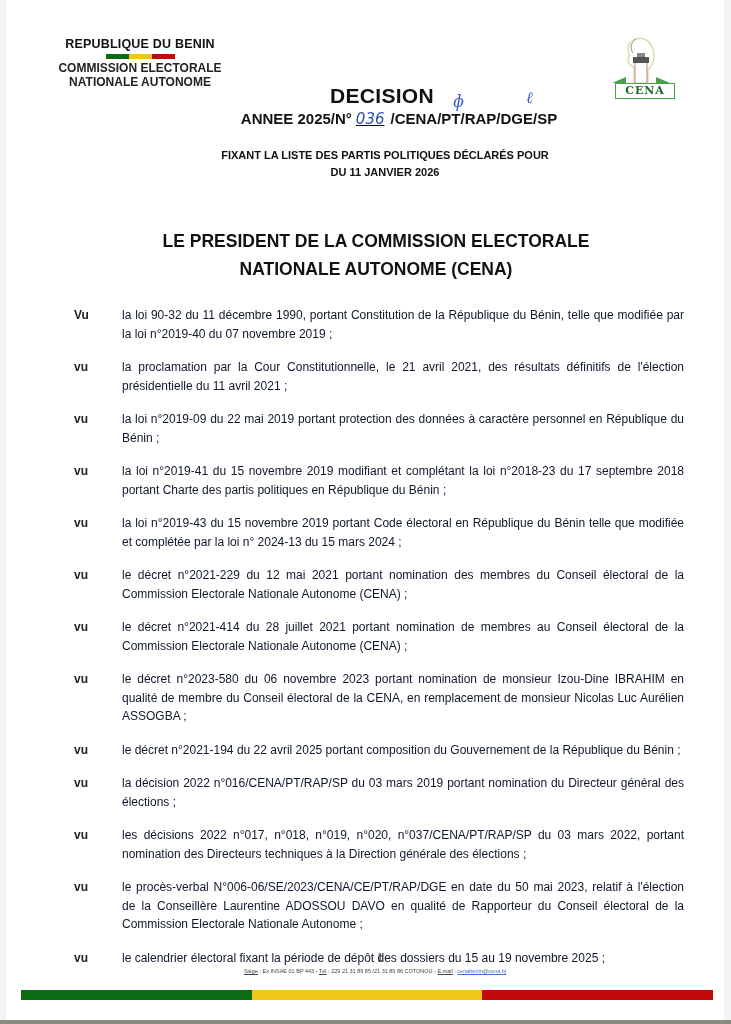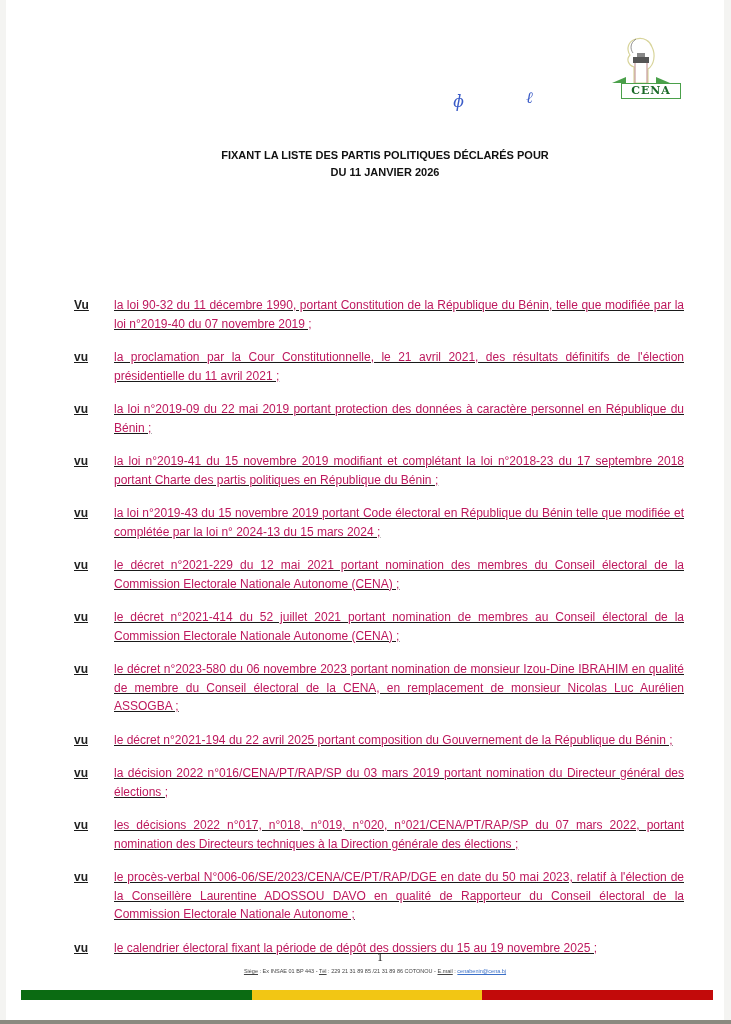--- a/index.html
+++ b/index.html
@@ -12,77 +12,97 @@
   .header-left {
     position: absolute; left: 44px; top: 37px; width: 180px; text-align: center;
   }
   .hdr-republic { font-weight: bold; font-size: 12.5px; letter-spacing: 0.2px; color: #111; }
   .hdr-flag { display: flex; justify-content: center; margin: 3px 0 2px; }
   .hdr-flag span { display: block; width: 23px; height: 5px; }
   .hdr-commission { font-size: 12px; font-weight: bold; color: #222; line-height: 14px; }
 
   .logo { position: absolute; left: 600px; top: 35px; width: 70px; height: 70px; }
   .logo-text {
-    position: absolute; left: 15px; top: 48px; width: 60px; height: 16px;
+    position: absolute; left: 9px; top: 48px; width: 60px; height: 16px;
     border: 1.5px solid #4aa04a; color: #1c6b2a; font-family: "DejaVu Serif", serif;
     font-weight: bold; font-size: 11px; text-align: center; line-height: 13px; letter-spacing: 1px;
     background: #fff;
   }
 
   .title-block { position: absolute; left: 0; top: 84px; width: 718px; text-align: center; }
   .title-decision { font-size: 21px; font-weight: bold; color: #111; letter-spacing: 0.3px; padding-left: 34px; }
   .title-number { font-size: 15px; font-weight: bold; color: #111; margin-top: 2px; padding-left: 68px; }
   .title-number .hand { color: #2a4fb0; font-family: "DejaVu Sans", sans-serif; font-weight: normal; font-style: italic; text-decoration: underline; text-decoration-color: #111; padding: 0 6px 0 4px; }
   .sig { position: absolute; color: #3a5bc7; font-family: "DejaVu Serif", serif; font-style: italic; font-size: 16px; }
 
   .subject { position: absolute; left: 0; top: 147px; width: 718px; text-align: center; font-weight: bold; font-size: 11px; line-height: 17px; padding-left: 40px; color: #111; }
 
   .president { position: absolute; left: 0; top: 227px; width: 718px; text-align: center; font-weight: bold; font-size: 17.5px; line-height: 28px; padding-left: 22px; color: #111; }
 
-  .visas { position: absolute; left: 68px; top: 296px; width: 610px; text-decoration: underline; }
+  .visas { position: absolute; left: 68px; top: 306px; width: 610px; }
   .visa { display: flex; margin-bottom: 15px; }
   .visa .vu { width: 40px; flex: none; font-weight: bold; font-size: 12px; line-height: 18.5px; color: #222; }
-  .visa .txt { flex: 1; font-size: 12px; line-height: 18.5px; text-align: justify; color: #be185d; }
+  .visa .txt { flex: 1; font-size: 12px; line-height: 18.5px; text-align: justify; color: #0f172a; margin-left: 8px; }
 
   .page-num { position: absolute; left: 0; top: 950px; width: 718px; text-align: center; font-family: "Liberation Serif", serif; font-size: 12px; padding-left: 30px; }
   .footer-addr { position: absolute; left: 0; top: 968px; width: 718px; text-align: center; font-size: 5.5px; color: #444; padding-left: 20px; }
   .footer-addr .u { text-decoration: underline; }
   .footer-addr .mail { color: #3a6fc7; text-decoration: underline; }
   .flagbar { position: absolute; left: 15px; top: 990px; width: 692px; height: 10px; display: flex; }
   .flagbar span { flex: 1; height: 10px; }
   .bottom-strip { position: absolute; left: 0; top: 1020px; width: 731px; height: 4px; background: #8a8a80; }
 </style>
 </head>
 <body>
 
 <div class="page">
 
+  <div class="header-left">
+    <div class="hdr-republic">REPUBLIQUE DU BENIN</div>
+    <div class="hdr-flag">
+      <span style="background:#0b6b12"></span>
+        <span style="background:#f2c614"></span>
+        <span style="background:#c20a0a"></span>
+    </div>
+    <div class="hdr-commission">COMMISSION ELECTORALE</div>
+    <div class="hdr-commission">NATIONALE AUTONOME</div>
+  </div>
 
   <div class="logo">
     <svg width="70" height="50" viewBox="0 0 70 50">
       <path d="M30 4 C22 6 20 14 24 20 C20 24 22 30 28 32 L28 48 L42 48 L42 34 C48 30 50 20 46 12 C44 6 38 2 30 4 Z" fill="none" stroke="#d8d49a" stroke-width="1.2"></path>
       <path d="M30 4 C24 8 24 14 27 18" fill="none" stroke="#777" stroke-width="0.8"></path>
       <rect x="27" y="22" width="16" height="6" fill="#555"></rect>
       <rect x="31" y="18" width="8" height="4" fill="#888"></rect>
       <line x1="29" y1="28" x2="29" y2="48" stroke="#b88" stroke-width="1"></line>
       <line x1="41" y1="28" x2="41" y2="48" stroke="#b88" stroke-width="1"></line>
       <path d="M6 48 L20 42 L20 48 Z" fill="#4aa04a"></path>
       <path d="M64 48 L50 42 L50 48 Z" fill="#4aa04a"></path>
     </svg>
     <div class="logo-text">CENA</div>
   </div>
 
+  <div class="title-block">
+    <div class="title-decision">DECISION</div>
+    <div class="title-number">
+      <span>ANNEE 2025/N°</span><span class="hand">036</span><span>/CENA/PT/RAP/DGE/SP</span>
+    </div>
+  </div>
   <div class="sig" style="left:447px; top:92px;">ɸ</div>
   <div class="sig" style="left:520px; top:88px;">ℓ</div>
 
   <div class="subject">
     <div>FIXANT LA LISTE DES PARTIS POLITIQUES DÉCLARÉS POUR</div>
     <div>DU 11 JANVIER 2026</div>
   </div>
 
+  <div class="president">
+    <div>LE PRESIDENT DE LA COMMISSION ELECTORALE</div>
+    <div>NATIONALE AUTONOME (CENA)</div>
+  </div>
 
   <div class="visas">
     <div class="visa">
         <div class="vu">Vu</div>
         <div class="txt">la loi 90-32 du 11 décembre 1990, portant Constitution de la République du Bénin, telle que modifiée par la loi n°2019-40 du 07 novembre 2019 ;</div>
       </div>
     <div class="visa">
         <div class="vu">vu</div>
         <div class="txt">la proclamation par la Cour Constitutionnelle, le 21 avril 2021, des résultats définitifs de l'élection présidentielle du 11 avril 2021 ;</div>
       </div>
@@ -97,37 +117,37 @@
     <div class="visa">
         <div class="vu">vu</div>
         <div class="txt">la loi n°2019-43 du 15 novembre 2019 portant Code électoral en République du Bénin telle que modifiée et complétée par  la loi n° 2024-13 du 15 mars 2024 ;</div>
       </div>
     <div class="visa">
         <div class="vu">vu</div>
         <div class="txt">le décret n°2021-229 du 12 mai 2021 portant nomination des membres du Conseil électoral de la Commission Electorale Nationale Autonome (CENA) ;</div>
       </div>
     <div class="visa">
         <div class="vu">vu</div>
-        <div class="txt">le décret n°2021-414 du 52 juillet 2021 portant nomination de membres au Conseil électoral de la Commission Electorale Nationale Autonome (CENA) ;</div>
+        <div class="txt">le décret n°2021-414 du 28 juillet 2021 portant nomination de membres au Conseil électoral de la Commission Electorale Nationale Autonome (CENA) ;</div>
       </div>
     <div class="visa">
         <div class="vu">vu</div>
         <div class="txt">le décret n°2023-580 du 06 novembre 2023 portant nomination de monsieur Izou-Dine IBRAHIM en qualité de membre du Conseil électoral de la CENA, en remplacement de monsieur Nicolas Luc Aurélien ASSOGBA ;</div>
       </div>
     <div class="visa">
         <div class="vu">vu</div>
         <div class="txt">le décret n°2021-194 du 22 avril 2025 portant composition du Gouvernement de la République du Bénin ;</div>
       </div>
     <div class="visa">
         <div class="vu">vu</div>
         <div class="txt">la décision 2022 n°016/CENA/PT/RAP/SP du 03 mars 2019 portant nomination du Directeur général des élections ;</div>
       </div>
     <div class="visa">
         <div class="vu">vu</div>
-        <div class="txt">les décisions 2022 n°017, n°018, n°019, n°020, n°021/CENA/PT/RAP/SP du 07 mars 2022, portant nomination des Directeurs techniques à la Direction générale des élections ;</div>
+        <div class="txt">les décisions 2022 n°017, n°018, n°019, n°020, n°037/CENA/PT/RAP/SP du 03 mars 2022, portant nomination des Directeurs techniques à la Direction générale des élections ;</div>
       </div>
     <div class="visa">
         <div class="vu">vu</div>
         <div class="txt">le procès-verbal N°006-06/SE/2023/CENA/CE/PT/RAP/DGE en date du 50 mai 2023, relatif à l'élection de la Conseillère Laurentine ADOSSOU DAVO en qualité de Rapporteur du Conseil électoral de la Commission Electorale Nationale Autonome ;</div>
       </div>
     <div class="visa">
         <div class="vu">vu</div>
         <div class="txt">le calendrier électoral fixant la période de dépôt des dossiers du 15 au 19 novembre 2025 ;</div>
       </div>
   </div>

